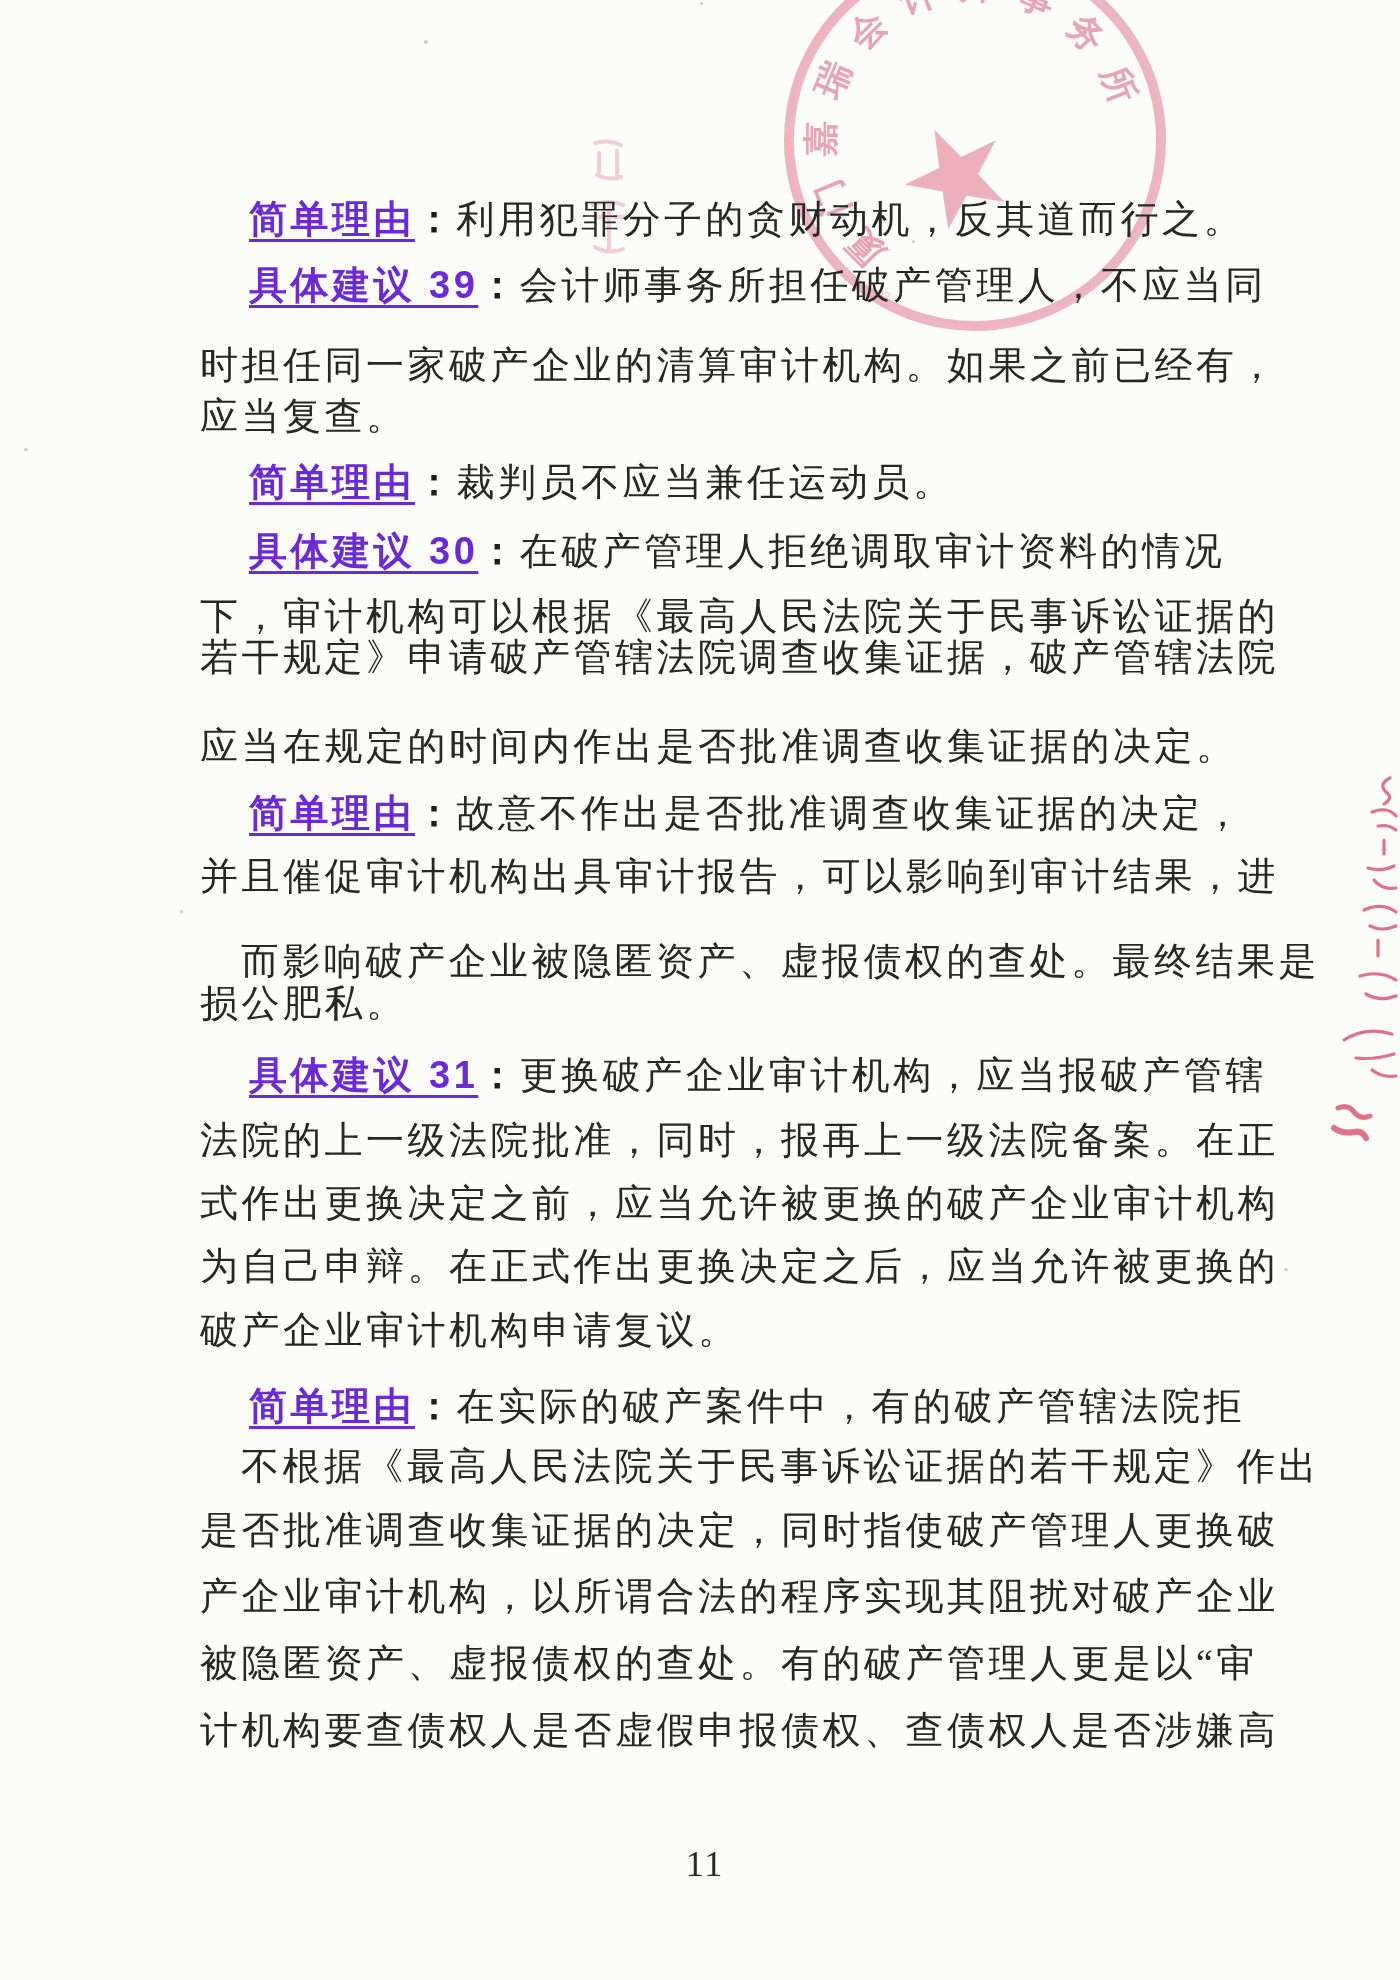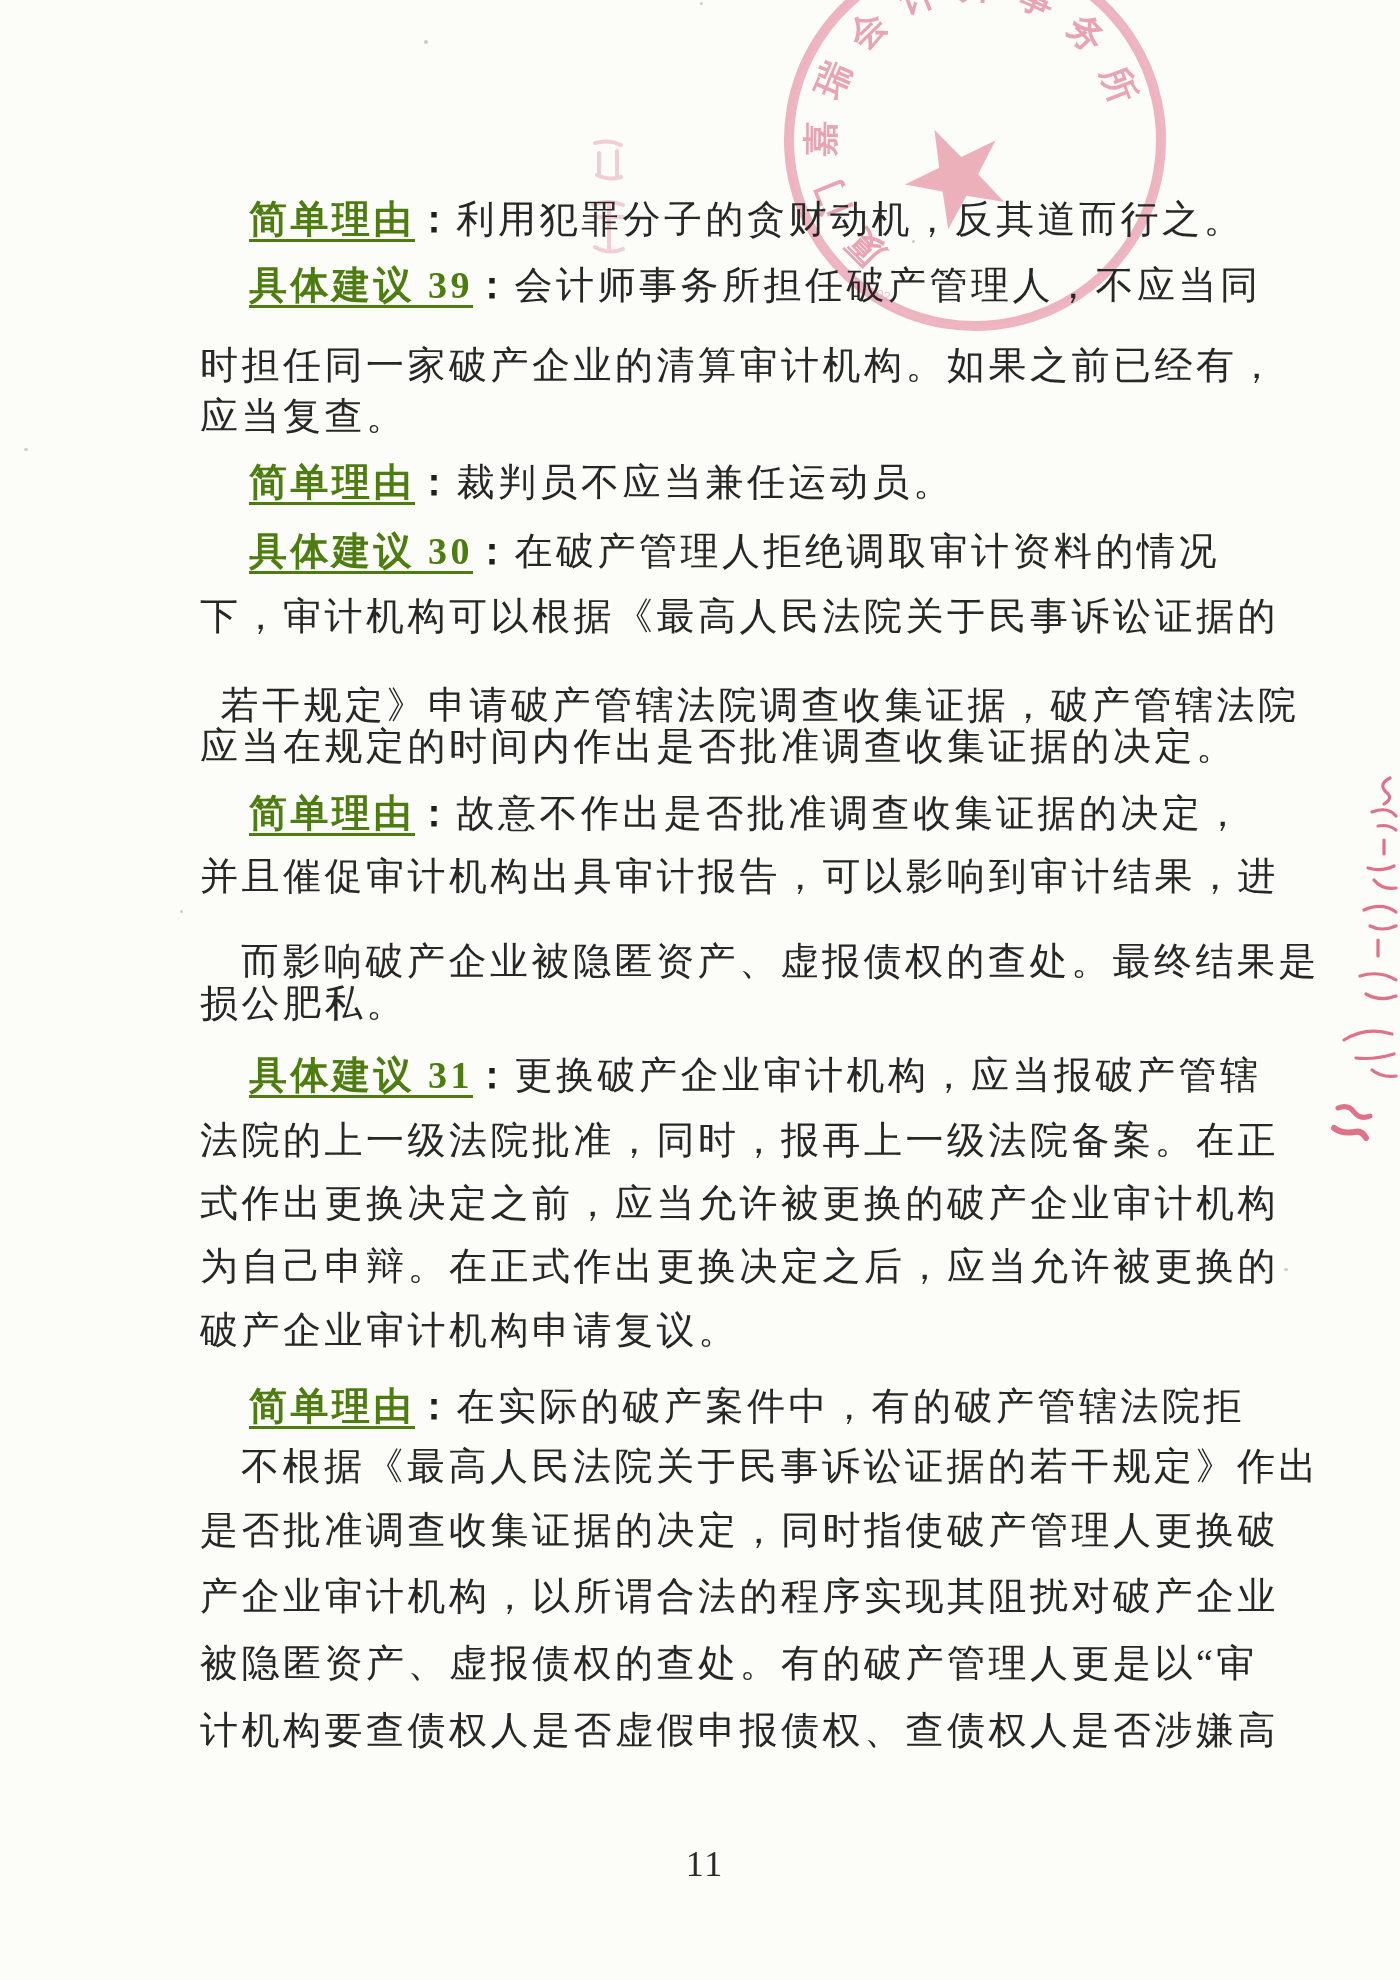--- a/index.html
+++ b/index.html
@@ -18,25 +18,25 @@
     font-size:38px;
     letter-spacing:3.5px;
     line-height:46px;
     color:#272725;
     white-space:nowrap;
     font-family:"Liberation Serif", serif;
   }
   .line.indent{padding-left:49px;}
   .line .label{
     font-weight:700;
-    font-family:Liberation Serif, serif;
+    font-family:Liberation Sans, sans-serif;
     text-decoration:underline;
     text-underline-offset:7px;
     text-decoration-thickness:2.5px;
-    color:#4d7c0f;
+    color:#6d28d9;
   }
   .line .colon{
     font-weight:700;
     font-family:"Liberation Sans", sans-serif;
     color:#1d1d1b;
   }
   
   .page-number{
     position:absolute;
     left:640px;top:1843px;
@@ -131,21 +131,21 @@
   </div>
       <div class="line indent" style="top: 459px;">
     <span class="label">简单理由</span><span class="colon">：</span><span class="rest">裁判员不应当兼任运动员。</span>
   </div>
       <div class="line indent" style="top: 528px;">
     <span class="label">具体建议 30</span><span class="colon">：</span><span class="rest">在破产管理人拒绝调取审计资料的情况</span>
   </div>
       <div class="line" style="top: 593px;">
     <span class="label"></span><span class="colon"></span><span class="rest">下，审计机构可以根据《最高人民法院关于民事诉讼证据的</span>
   </div>
-      <div class="line" style="top: 682px; text-align: center;">
+      <div class="line" style="top: 634px;">
     <span class="label"></span><span class="colon"></span><span class="rest">若干规定》申请破产管辖法院调查收集证据，破产管辖法院</span>
   </div>
       <div class="line" style="top: 723px;">
     <span class="label"></span><span class="colon"></span><span class="rest">应当在规定的时间内作出是否批准调查收集证据的决定。</span>
   </div>
       <div class="line indent" style="top: 790px;">
     <span class="label">简单理由</span><span class="colon">：</span><span class="rest">故意不作出是否批准调查收集证据的决定，</span>
   </div>
       <div class="line" style="top: 853px;">
     <span class="label"></span><span class="colon"></span><span class="rest">并且催促审计机构出具审计报告，可以影响到审计结果，进</span>

